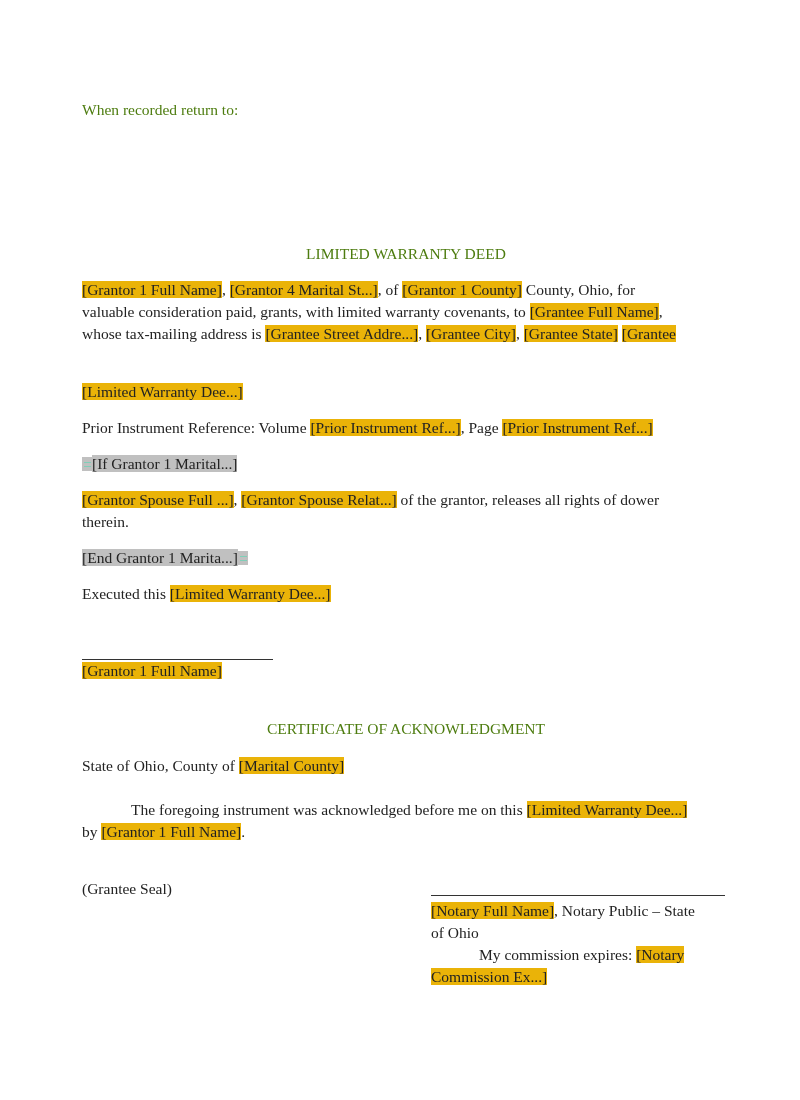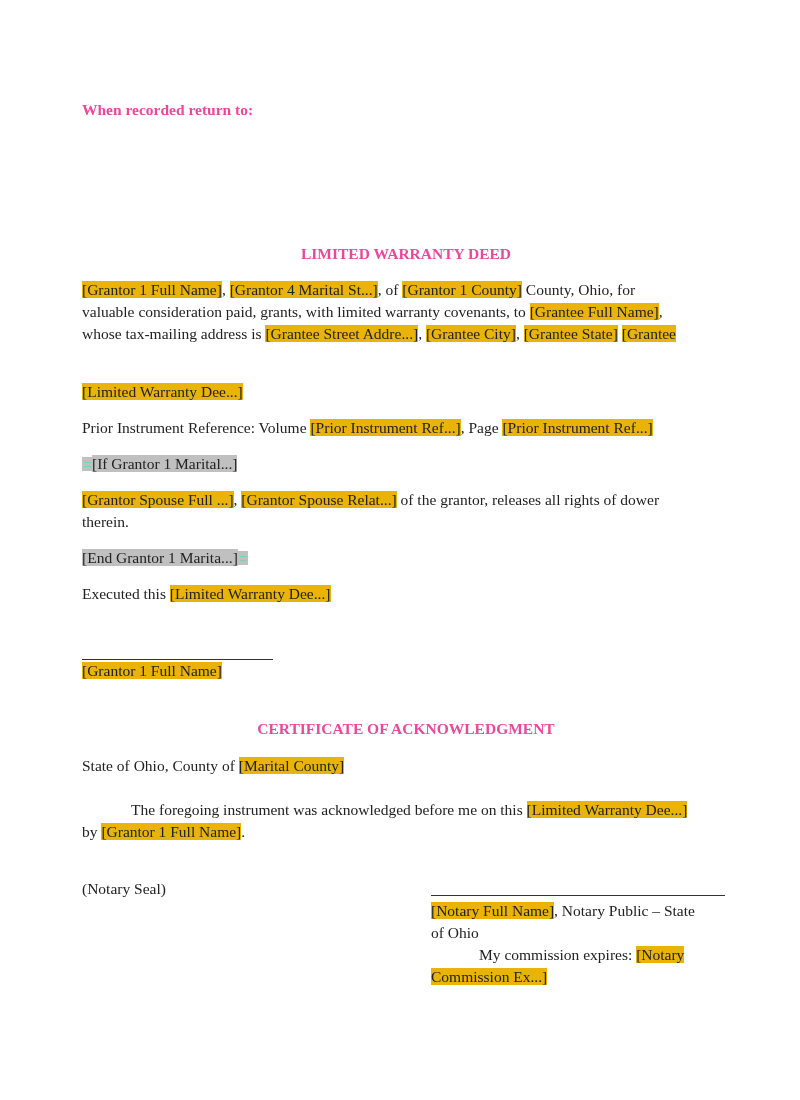--- a/index.html
+++ b/index.html
@@ -1,20 +1,20 @@
 <!DOCTYPE html>
 <html><head>
   <meta charset="utf-8">
   <style>
     html, body { margin: 0; padding: 0; background: #ffffff; }
     body { width: 800px; height: 1100px; position: relative; overflow: hidden;
            font-family: "Liberation Serif", "DejaVu Serif", serif; color: #222; font-size: 15.5px; }
     .page { position: absolute; left: 0; top: 0; width: 800px; height: 1100px; }
     .abs { position: absolute; white-space: nowrap; }
-    .bold { font-weight: bold; color: #ec4899; }
+    .bold { font-weight: normal; color: #4d7c0f; }
     .hl { background: #eab308; }
     .cond { background: #c0c0c0; }
     .mark { display: inline-block; width: 10px; height: 14px; vertical-align: -2px; position: relative; background: #c0c0c0; }
     .mark::before, .mark::after { content: ""; position: absolute; left: 2px; width: 7px; height: 1px; background: #7fcfb8; }
     .mark::before { top: 5px; }
     .mark::after { top: 9px; }
     .line { position: absolute; height: 1px; background: #333; }
     .lh { line-height: 22px; }
   </style>
 </head>
@@ -72,21 +72,21 @@
     <span>State of Ohio, County of </span><span class="hl">[Marital County]</span>
   </div>
 
   <div class="abs lh" style="left:131px; top:799px;">
     <span>The foregoing instrument was acknowledged before me on this </span><span class="hl">[Limited Warranty Dee...]</span>
   </div>
   <div class="abs lh" style="left:82px; top:821px;font-family:Liberation Serif, serif;">
     <span>by </span><span class="hl">[Grantor 1 Full Name]</span><span>.</span>
   </div>
 
-  <div class="abs lh" style="left:82px; top:878px;">(Notary Seal)</div>
+  <div class="abs lh" style="left:82px; top:878px;">(Grantee Seal)</div>
 
   <div class="line" style="left:431px; top:895px; width:294px;"></div>
   <div class="abs lh" style="left:431px; top:900px;">
     <span class="hl">[Notary Full Name]</span><span>, Notary Public – State</span>
   </div>
   <div class="abs lh" style="left:431px; top:922px;">of Ohio</div>
   <div class="abs lh" style="left:431px; top:944px;margin-left:48px;">
     <span>My commission expires: </span><span class="hl">[Notary</span>
   </div>
   <div class="abs lh" style="left:431px; top:966px;">

